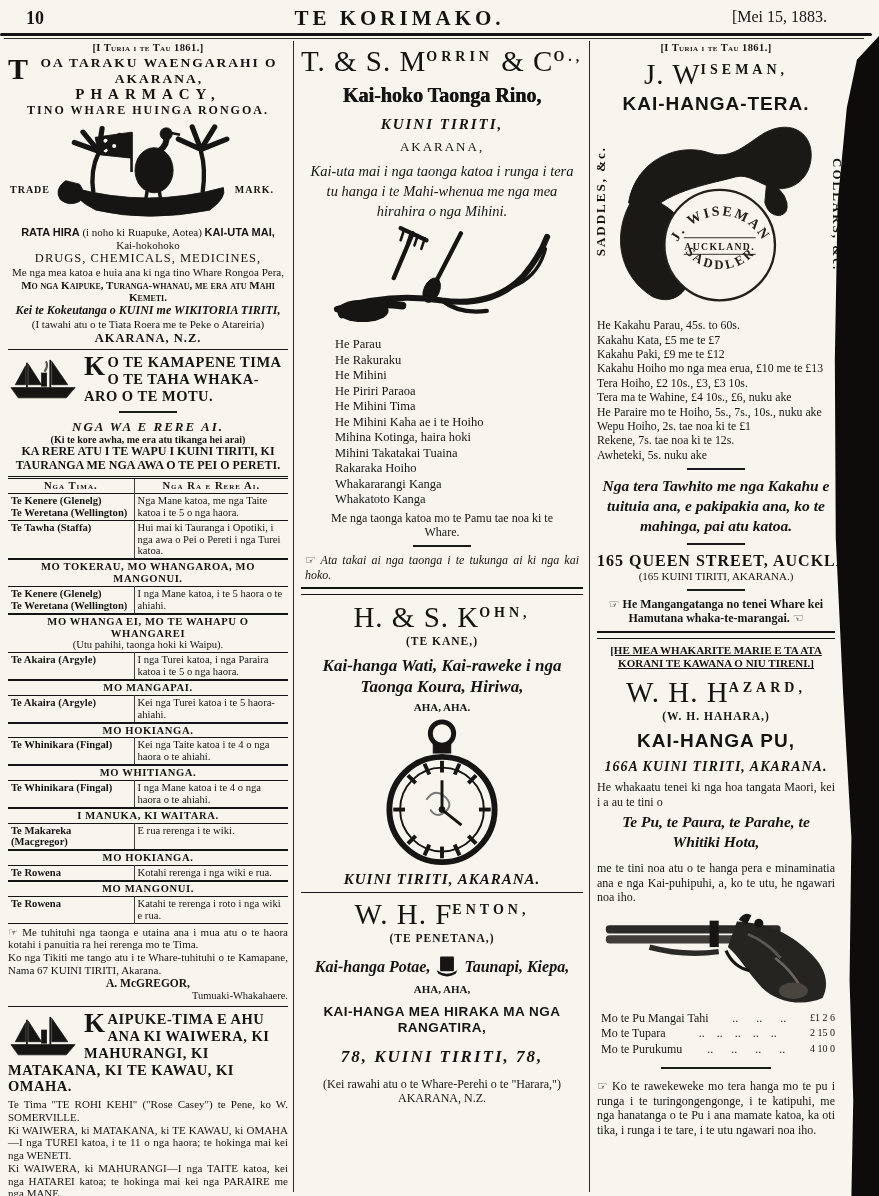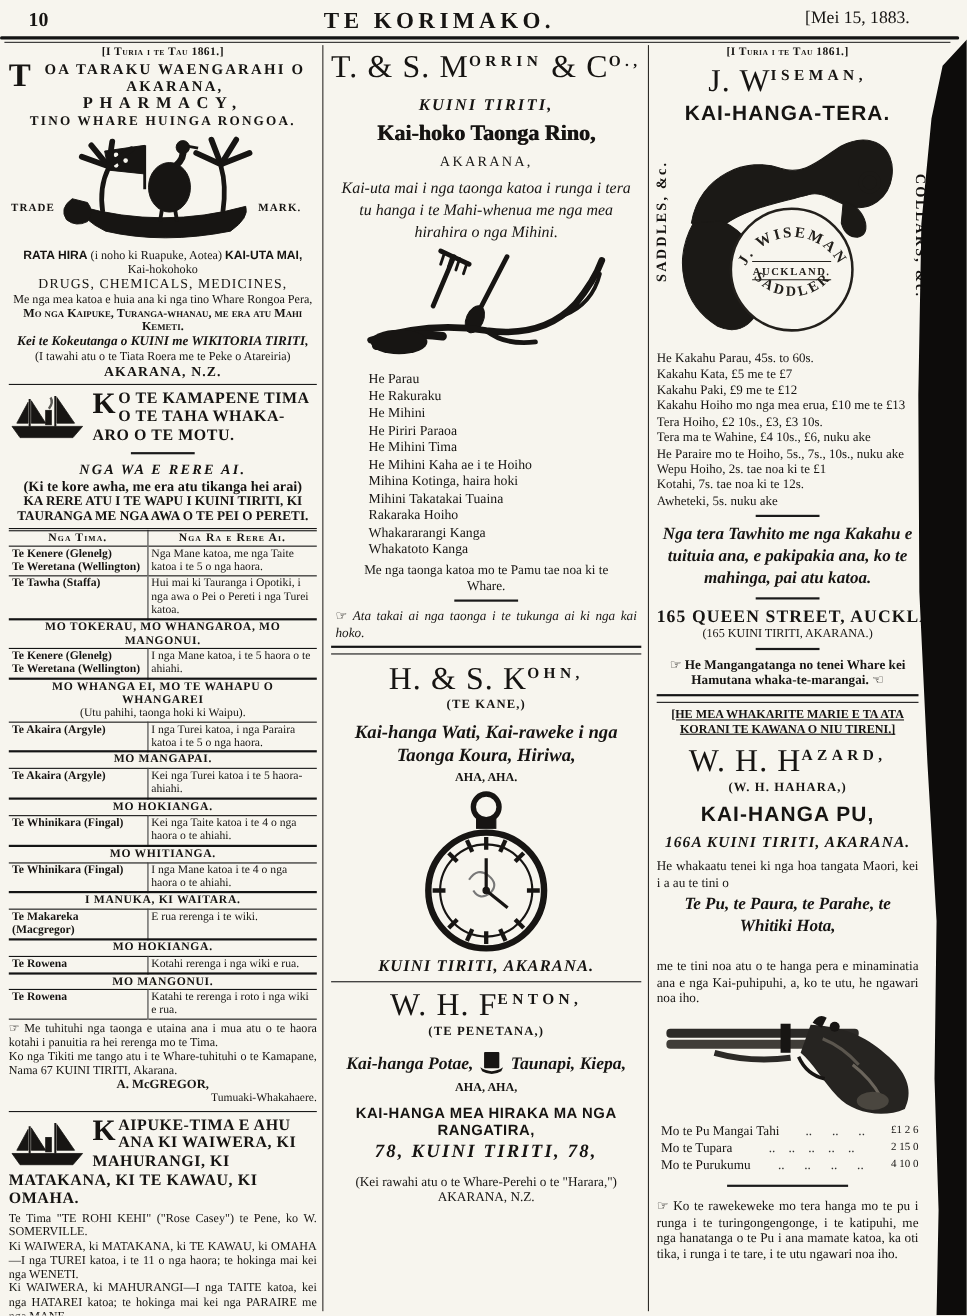--- a/index.html
+++ b/index.html
@@ -152,21 +152,21 @@
           <path d="M50,20 q6,-8 2,-14" fill="none" stroke-width="3" opacity=".7"></path>
         </g>
       </svg>
       <div style="font-size:14.5px;font-weight:bold;letter-spacing:.5px;">
         <span class="dropcap" style="font-size:27px;">K</span>
         <span>O TE KAMAPENE TIMA O TE TAHA WHAKA-ARO O TE MOTU.</span>
       </div>
       <div style="clear:both;"></div>
       <div class="hr-short"></div>
       <div class="c b it" style="font-size:13px;letter-spacing:2px;">NGA WA E RERE AI.</div>
-      <div class="c b" style="font-size:13px;">(Ki te kore awha, me era atu tikanga hei arai)</div>
+      <div class="c b" style="font-size:10px;">(Ki te kore awha, me era atu tikanga hei arai)</div>
       <div class="c b" style="font-size:12px;">KA RERE ATU I TE WAPU I KUINI TIRITI, KI TAURANGA ME NGA AWA O TE PEI O PERETI.</div>
 
       <table class="sched">
         <tbody>
             <tr class="hd">
           <td class="n">Nga Tima.</td>
           <td>Nga Ra e Rere Ai.</td>
         </tr>
         <tr>
               <td class="n"><span>Te Kenere (Glenelg)</span><br><span>Te Weretana (Wellington)</span></td>
@@ -266,22 +266,22 @@
 
     </div>
   </div>
 
   <div class="col col2">
 
     <div>
       <div class="bigname">
         <span>T. &amp; S. M</span><span class="sm">ORRIN</span><span> &amp; C</span><span class="sm">O.,</span>
       </div>
+      <div class="c b" style="font-size:20px;margin-top:4px;text-shadow:.6px 0 #161412;">Kai-hoko Taonga Rino,</div>
       <div class="c it b" style="font-size:15px;margin-top:8px;letter-spacing:2px;">KUINI TIRITI,</div>
-      <div class="c b" style="font-size:20px;margin-top:4px;text-shadow:.6px 0 #161412;">Kai-hoko Taonga Rino,</div>
       <div class="c" style="font-size:13px;letter-spacing:2px;margin-top:6px;">AKARANA,</div>
       <div class="c it" style="font-size:14.5px;margin-top:8px;line-height:1.35;padding:0 8px;">Kai-uta mai i nga taonga katoa i runga i tera tu hanga i te Mahi-whenua me nga mea hirahira o nga Mihini.</div>
 
       <svg class="illus" width="250" height="112" viewBox="0 0 260 130">
         <g stroke="#171513" fill="none" stroke-linecap="round">
           <line x1="96" y1="12" x2="74" y2="64" stroke-width="5"></line>
           <line x1="82" y1="6" x2="112" y2="20" stroke-width="5"></line>
           <line x1="86" y1="8" x2="82" y2="20" stroke-width="3"></line>
             <line x1="94" y1="11" x2="90" y2="23" stroke-width="3"></line>
           <line x1="102" y1="14" x2="98" y2="26" stroke-width="3"></line>
@@ -365,21 +365,21 @@
         <svg width="26" height="24" viewBox="0 0 30 26" style="vertical-align:-6px;">
           <g fill="#171513">
               <rect x="7" y="2" width="16" height="17" rx="1"></rect>
               <path d="M3,18 q12,8 24,0 l-2,4 q-10,6 -20,0 Z"></path>
             </g>
         </svg>
         <span>Taunapi, Kiepa,</span>
       </div>
       <div class="c scaps b" style="font-size:11px;margin-top:5px;">AHA, AHA,</div>
       <div class="c gothic" style="font-size:13.5px;margin-top:8px;letter-spacing:.5px;">KAI-HANGA MEA HIRAKA MA NGA RANGATIRA,</div>
-      <div class="c it b" style="font-size:17px;letter-spacing:2px;">78, KUINI TIRITI, 78,</div>
+      <div class="c it b" style="font-size:17px;margin-top:10px;letter-spacing:2px;">78, KUINI TIRITI, 78,</div>
       <div class="c" style="margin-top:10px;">(Kei rawahi atu o te Whare-Perehi o te "Harara,")</div>
       <div class="c scaps">AKARANA, N.Z.</div>
     </div>
   </div>
 
   <div class="col col3">
 
     <div>
       <div class="est">[I Turia i te Tau 1861.]</div>
       <div class="bigname">
@@ -416,21 +416,21 @@
 
       <div class="pricelist">
         <div>He Kakahu Parau, 45s. to 60s.</div>
         <div>Kakahu Kata, £5 me te £7</div>
         <div>Kakahu Paki, £9 me te £12</div>
         <div>Kakahu Hoiho mo nga mea erua, £10 me te £13</div>
         <div>Tera Hoiho, £2 10s., £3, £3 10s.</div>
         <div>Tera ma te Wahine, £4 10s., £6, nuku ake</div>
         <div>He Paraire mo te Hoiho, 5s., 7s., 10s., nuku ake</div>
         <div>Wepu Hoiho, 2s. tae noa ki te £1</div>
-        <div>Kotahi, 7s. tae noa ki te 12s.</div>
+        <div>Rekene, 7s. tae noa ki te 12s.</div>
         <div>Awheteki, 5s. nuku ake</div>
       </div>
       <div class="hr-short"></div>
       <div class="c it b" style="font-size:15.5px;line-height:1.3;">Nga tera Tawhito me nga Kakahu e tuituia ana, e pakipakia ana, ko te mahinga, pai atu katoa.</div>
       <div class="hr-short"></div>
       <div class="c scaps b" style="font-size:16px;letter-spacing:1px;white-space:nowrap;">165 QUEEN STREET, AUCKLAND</div>
       <div class="c scaps" style="font-size:11px;">(165 KUINI TIRITI, AKARANA.)</div>
       <div class="hr-short"></div>
       <div class="c b note" style="font-size:12px;">☞ He Mangangatanga no tenei Whare kei Hamutana whaka-te-marangai. ☜</div>
     </div>
@@ -440,21 +440,21 @@
     <div>
       <div class="c scaps b" style="font-size:11px;line-height:1.25;text-decoration:underline;">[HE MEA WHAKARITE MARIE E TA ATA KORANI TE KAWANA O NIU TIRENI.]</div>
       <div class="bigname" style="margin-top:4px;">
         <span>W. H. H</span><span class="sm">AZARD,</span>
       </div>
       <div class="subparen">(W. H. HAHARA,)</div>
       <div class="c gothic" style="font-size:19px;margin-top:6px;letter-spacing:1px;">KAI-HANGA PU,</div>
       <div class="c it b" style="font-size:14px;margin-top:6px;letter-spacing:1px;white-space:nowrap;">166A KUINI TIRITI, AKARANA.</div>
       <div class="j" style="margin-top:5px;">He whakaatu tenei ki nga hoa tangata Maori, kei i a au te tini o</div>
       <div class="c it b" style="font-size:15.5px;margin-top:3px;line-height:1.3;">Te Pu, te Paura, te Parahe, te Whitiki Hota,</div>
-      <div class="j" style="margin-top:19px;">me te tini noa atu o te hanga pera e minaminatia ana e nga Kai-puhipuhi, a, ko te utu, he ngawari noa iho.</div>
+      <div class="j" style="margin-top:9px;">me te tini noa atu o te hanga pera e minaminatia ana e nga Kai-puhipuhi, a, ko te utu, he ngawari noa iho.</div>
 
       <svg class="illus" width="238" height="102" viewBox="0 0 250 112">
         <g>
           <rect x="4" y="20" width="192" height="9" rx="4" fill="#2c2a27"></rect>
           <rect x="4" y="31" width="192" height="9" rx="4" fill="#403d38"></rect>
           <rect x="118" y="15" width="10" height="29" fill="#171513"></rect>
           <path d="M148,16 C186,18 206,30 226,48 C246,66 250,84 242,100 C220,110 190,104 175,88 C160,72 150,54 138,44 Z" fill="#262421"></path>
           <path d="M160,30 q20,8 36,26" stroke="#5b564e" stroke-width="3" fill="none"></path>
           <path d="M190,56 q18,14 28,32" stroke="#6b655c" stroke-width="3" fill="none"></path>
           <path d="M150,14 q6,-10 14,-5 l-5,10 Z" fill="#171513"></path>

